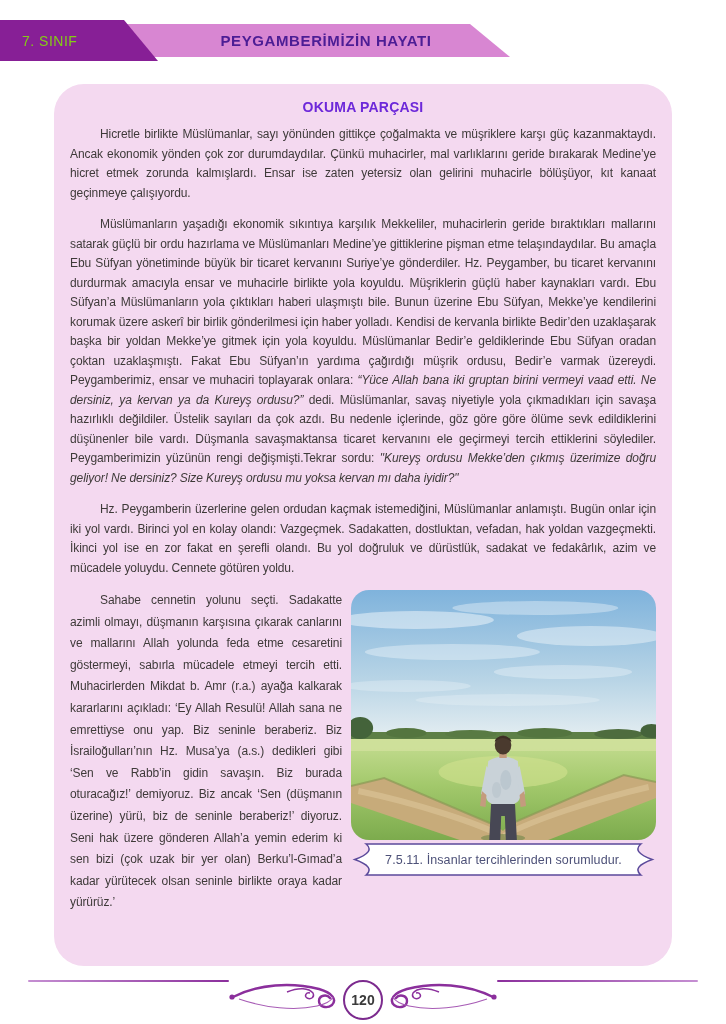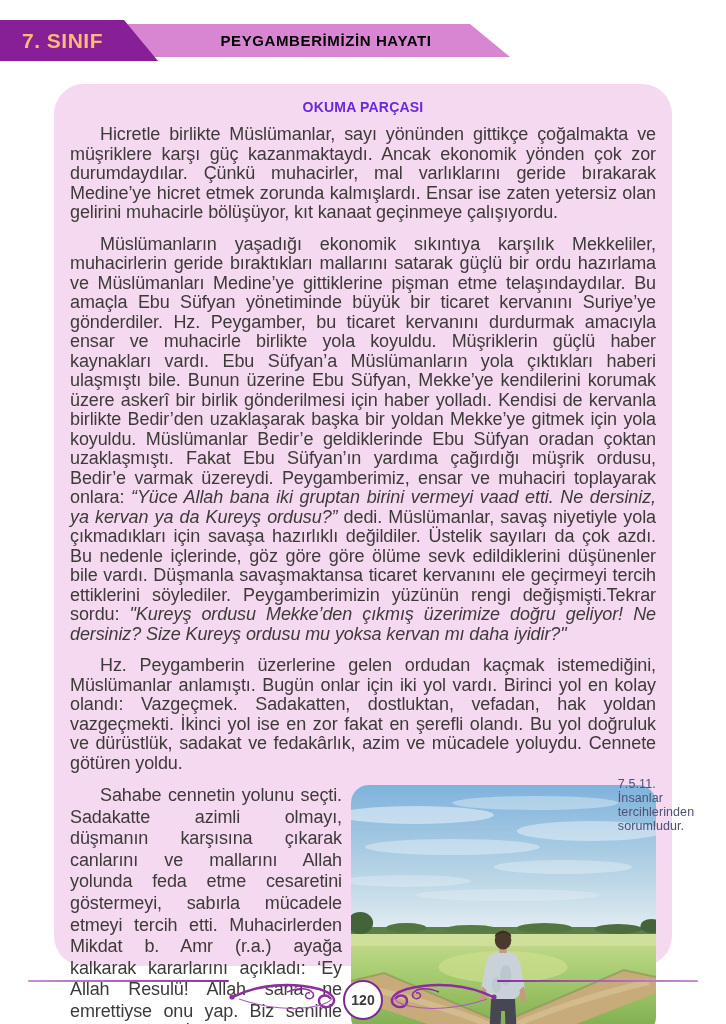--- a/index.html
+++ b/index.html
@@ -9,54 +9,54 @@
     color:#3e3a39;overflow:hidden;
   }
   
   .title-banner{
     position:absolute;left:112px;top:24px;width:398px;height:33px;
     background:#d886d2;
     clip-path:polygon(0 0,358px 0,100% 100%,28px 100%);
     display:flex;align-items:center;justify-content:center;z-index:1;
   }
   .title-banner span{
-    font-size:15px;font-weight:bold;color:#000000;letter-spacing:.6px;
+    font-size:15px;font-weight:bold;color:#4c1d95;letter-spacing:.6px;
     padding-left:30px;
   }
   .grade-banner{
     position:absolute;left:0;top:20px;width:170px;height:41px;
     background:#871f96;
     clip-path:polygon(0 0,124px 0,158px 100%,0 100%);
     display:flex;align-items:center;z-index:2;
   }
   .grade-banner span{
-    color:#fdba74;font-size:21px;font-weight:bold;letter-spacing:.5px;
+    color:#84cc16;font-size:14px;font-weight:normal;letter-spacing:.5px;
     padding-left:22px;
   }
   
   .reading-card{
     position:absolute;left:54px;top:84px;width:618px;height:882px;
     background:#f4d9f0;border-radius:30px;box-sizing:border-box;
     padding:13px 16px 12px 16px;
   }
   .reading-card h2,.reading-card h3{
     margin:0;text-align:center;color:#6d28d9;font-size:14px;font-weight:bold;
     letter-spacing:.2px;
   }
   .reading-card h2{margin:2px 0 10px;}
   .reading-card h3{margin:0 0 11px;}
   .para{
     margin:0 0 12px;text-align:justify;text-indent:30px;
-    font-size:18px;line-height:19.5px;letter-spacing:-.1px;color:#3e3a39;
+    font-size:12px;line-height:19.5px;letter-spacing:-.1px;color:#3e3a39;
   }
   .para em{font-style:italic;}
   
   .columns{display:flex;gap:9px;margin-top:2px;}
   .col-text{width:272px;flex:none;line-height:21.6px;margin:0;}
-  .col-figure{flex:1;display:flex;flex-direction:row;}
+  .col-figure{flex:1;display:flex;flex-direction:column;}
   .photo{
     width:100%;height:250px;border-radius:18px;overflow:hidden;
     position:relative;flex:none;
   }
   .photo svg{display:block;width:100%;height:100%;}
   .caption-ribbon{
     position:relative;height:37px;margin-top:1px;flex:none;
   }
   .caption-ribbon svg{position:absolute;inset:0;width:100%;height:100%;}
   .caption-ribbon span{

